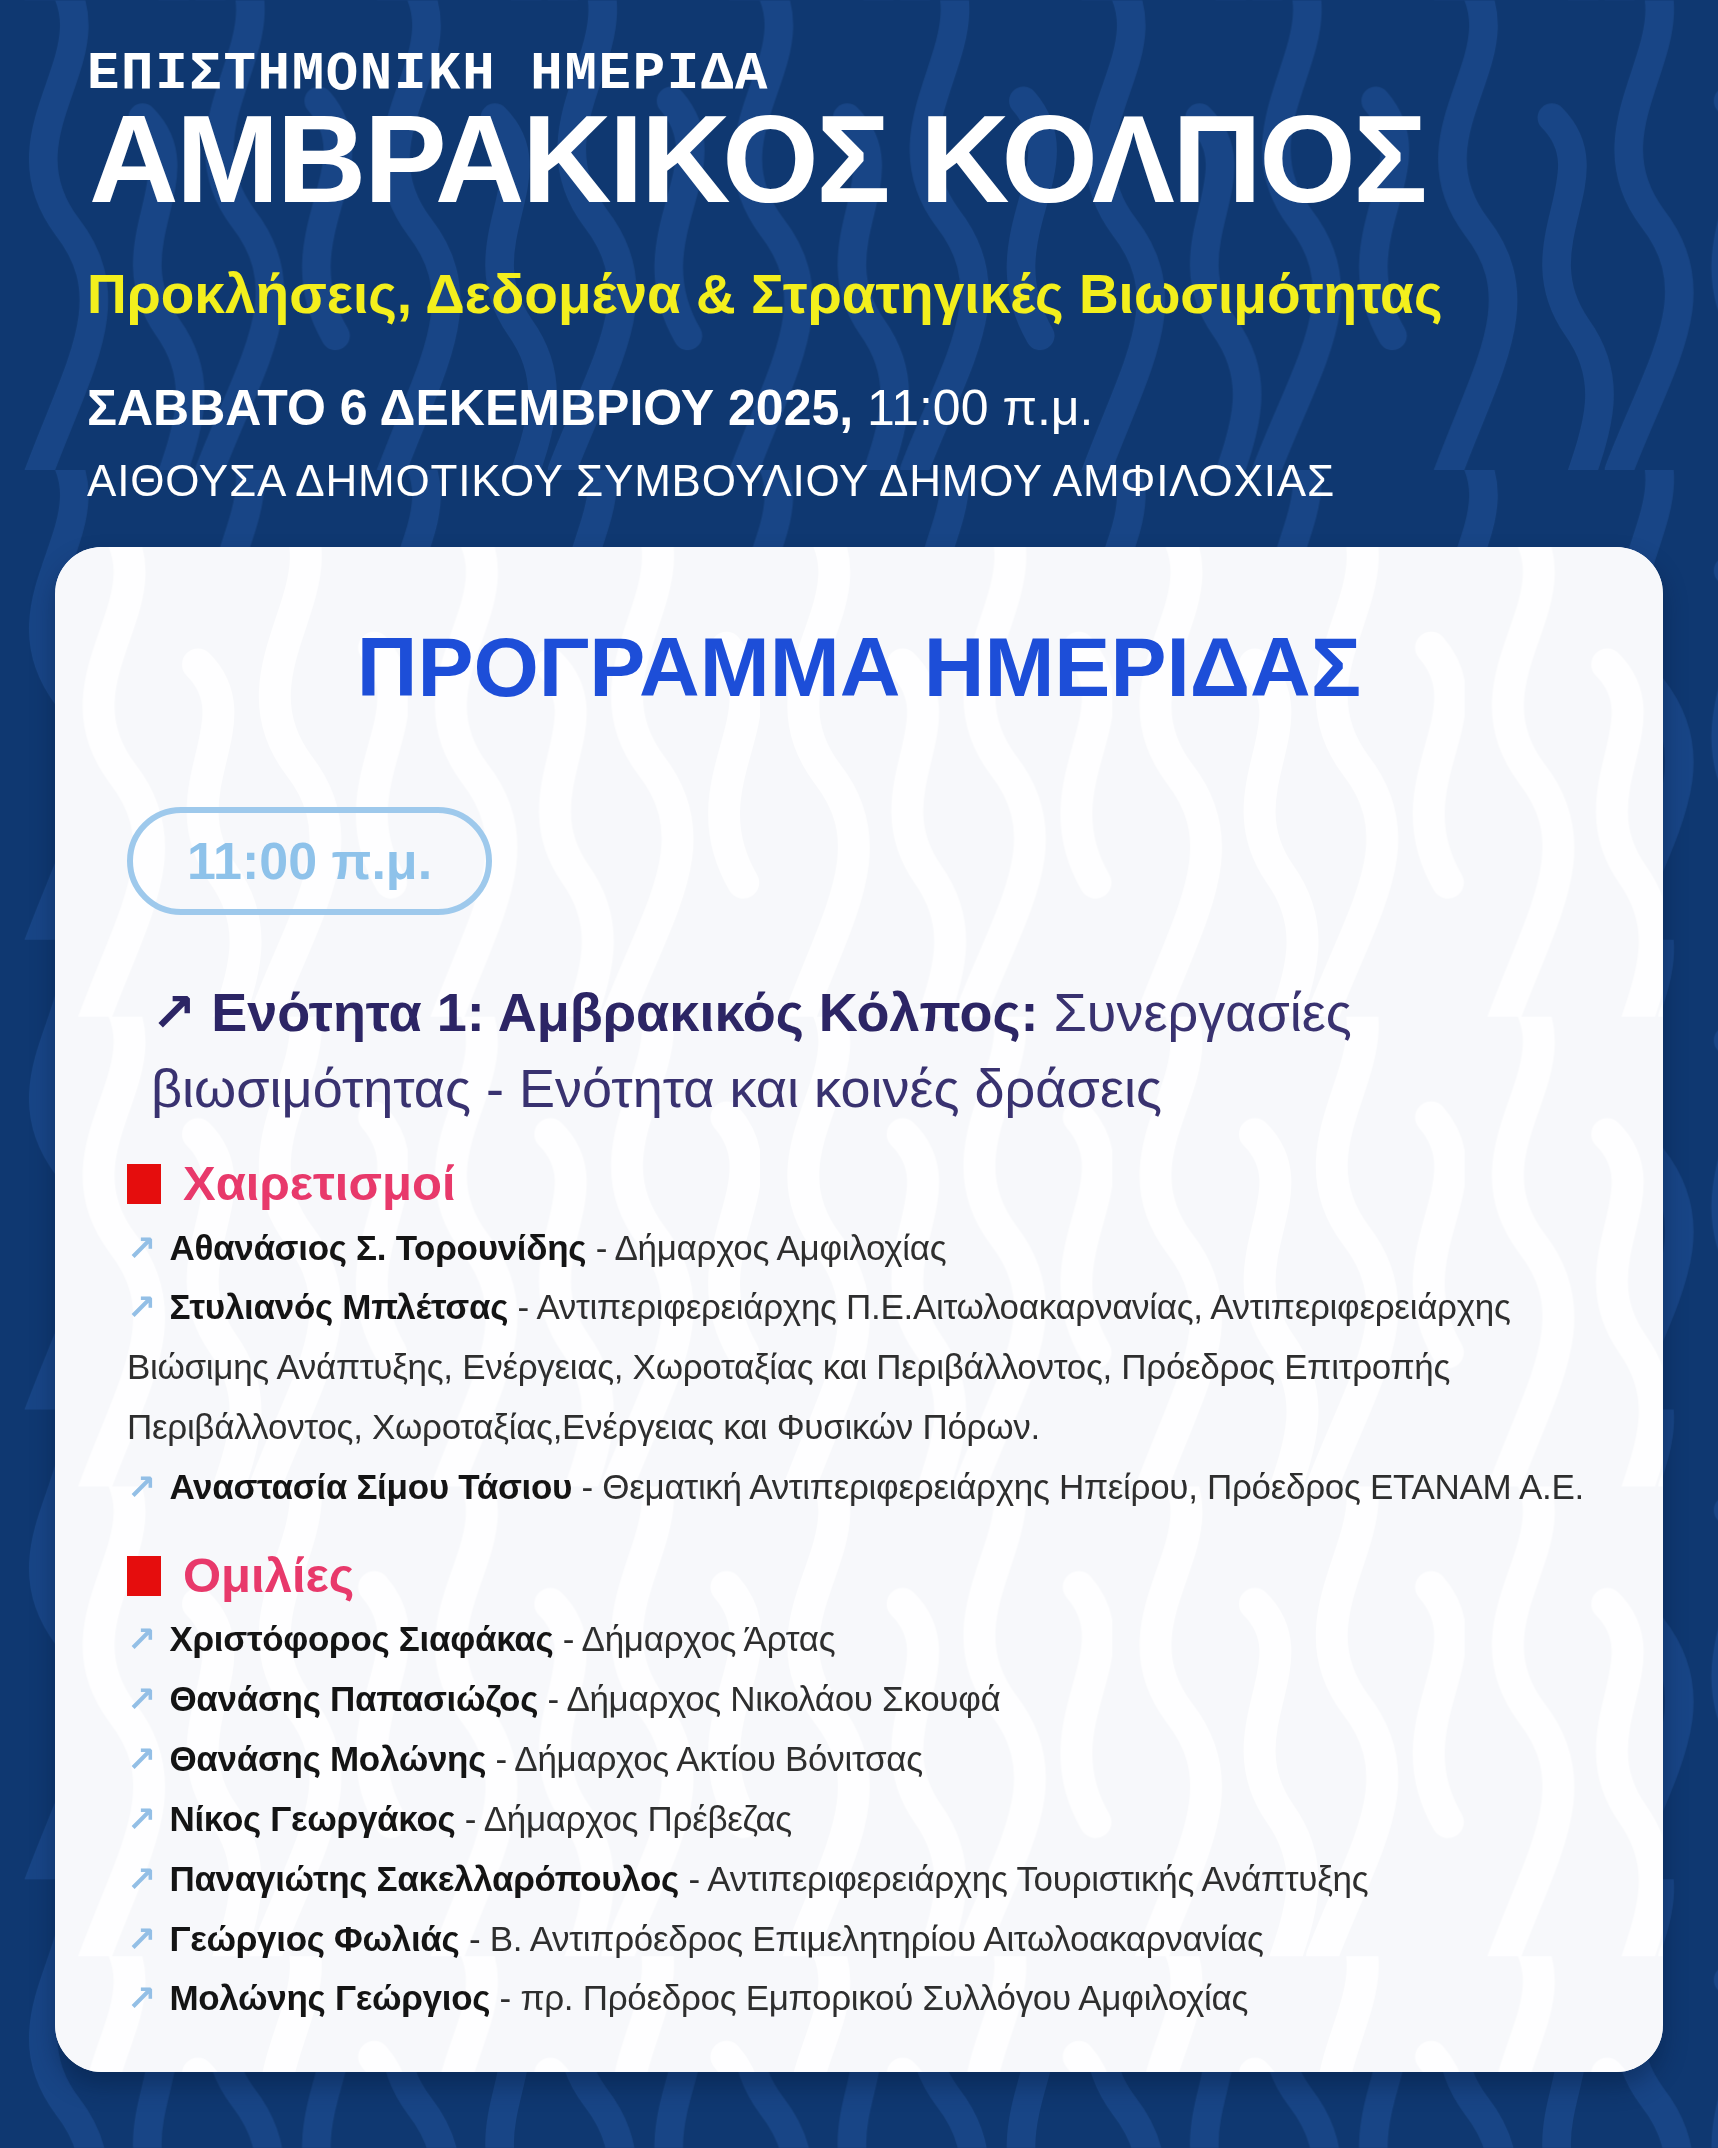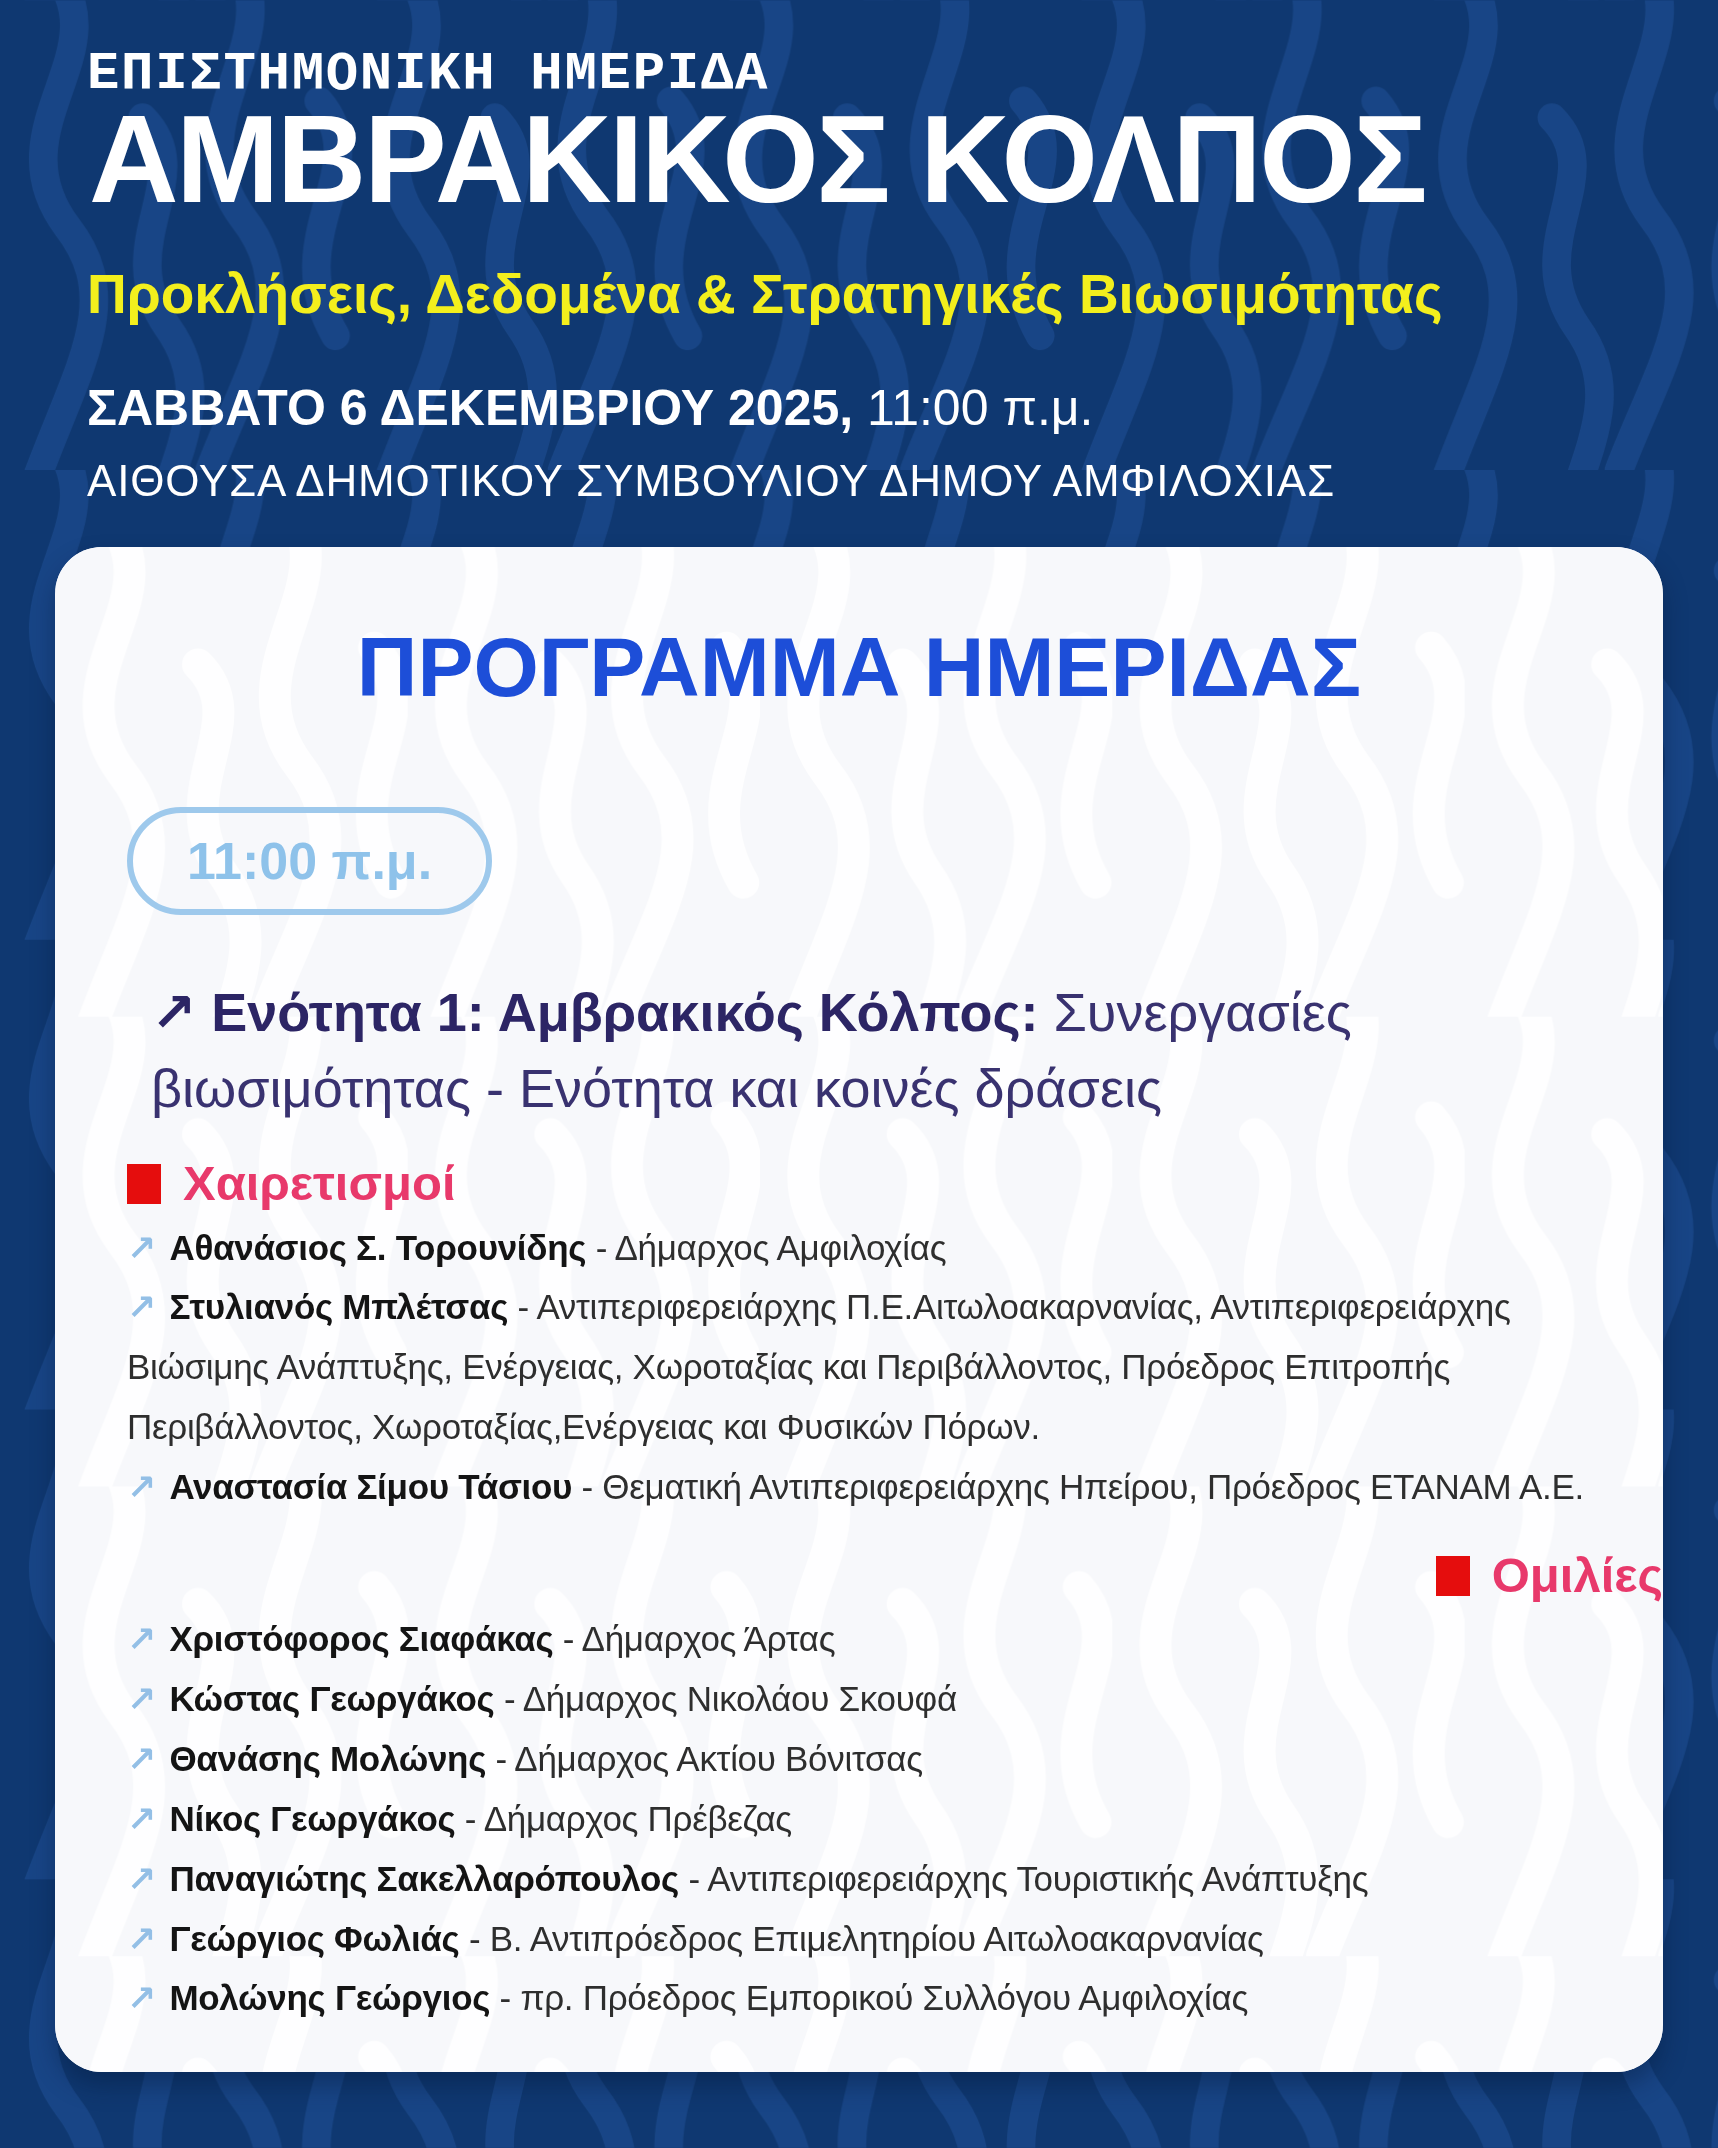--- a/index.html
+++ b/index.html
@@ -37,21 +37,21 @@
     padding:22px 54px;color:#8ec2ea;font-size:52px;font-weight:800;line-height:1;
     white-space:nowrap;
   }
 
   .session{margin:59px 0 0 96px;max-width:1376px;font-size:54px;line-height:1.42;color:#393270;}
   .session-arrow{color:#2c2565;font-weight:800;margin-right:15px;}
   .session-bold{font-weight:800;color:#2c2565;}
   .session-rest{font-weight:500;color:#393270;}
 
   .sec-head{margin:30px 0 0 72px;display:flex;align-items:center;gap:22px;line-height:1.1;}
-  .sec-head.second{margin-top:32px;justify-content:flex-end;}
+  .sec-head.second{margin-top:32px;}
   .sec-bullet{width:34px;height:40px;background:#e50d0d;flex:0 0 auto;}
   .sec-title{font-size:49px;font-weight:800;color:#e8396b;white-space:nowrap;}
 
   .items{margin-top:6.7px;}
   .item{margin:0 34px 0 72px;font-size:35px;line-height:1.71;color:#2e2e2e;letter-spacing:-0.3px;}
   .item.nowrap{white-space:nowrap;}
   .item-arrow{color:#93bfe6;font-weight:700;margin-right:13.4px;}
   .item-name{font-weight:800;color:#141414;}
   .item-role{font-weight:400;color:#2e2e2e;}
 </style>
@@ -125,21 +125,21 @@
         <p class="item"><span class="item-arrow">↗</span><span class="item-name">Στυλιανός Μπλέτσας</span><span class="item-sep"> - </span><span class="item-role">Αντιπεριφερειάρχης Π.Ε.Αιτωλοακαρνανίας, Αντιπεριφερειάρχης Βιώσιμης Ανάπτυξης, Ενέργειας, Χωροταξίας και Περιβάλλοντος, Πρόεδρος Επιτροπής Περιβάλλοντος, Χωροταξίας,Ενέργειας και Φυσικών Πόρων.</span></p>
         <p class="item nowrap"><span class="item-arrow">↗</span><span class="item-name">Αναστασία Σίμου Τάσιου</span><span class="item-sep"> - </span><span class="item-role">Θεματική Αντιπεριφερειάρχης Ηπείρου, Πρόεδρος ΕΤΑΝΑΜ Α.Ε.</span></p>
       </div>
 
       <div class="sec-head second">
         <span class="sec-bullet"></span>
         <span class="sec-title">Ομιλίες</span>
       </div>
       <div class="items">
         <p class="item nowrap"><span class="item-arrow">↗</span><span class="item-name">Χριστόφορος Σιαφάκας</span><span class="item-sep"> - </span><span class="item-role">Δήμαρχος Άρτας</span></p>
-        <p class="item nowrap"><span class="item-arrow">↗</span><span class="item-name">Κώστας Γεωργάκος</span><span class="item-sep"> - </span><span class="item-role">Δήμαρχος Νικολάου Σκουφά</span></p>
+        <p class="item nowrap"><span class="item-arrow">↗</span><span class="item-name">Θανάσης Παπασιώζος</span><span class="item-sep"> - </span><span class="item-role">Δήμαρχος Νικολάου Σκουφά</span></p>
         <p class="item nowrap"><span class="item-arrow">↗</span><span class="item-name">Θανάσης Μολώνης</span><span class="item-sep"> - </span><span class="item-role">Δήμαρχος Ακτίου Βόνιτσας</span></p>
         <p class="item nowrap"><span class="item-arrow">↗</span><span class="item-name">Νίκος Γεωργάκος</span><span class="item-sep"> - </span><span class="item-role">Δήμαρχος Πρέβεζας</span></p>
         <p class="item nowrap"><span class="item-arrow">↗</span><span class="item-name">Παναγιώτης Σακελλαρόπουλος</span><span class="item-sep"> - </span><span class="item-role">Αντιπεριφερειάρχης Τουριστικής Ανάπτυξης</span></p>
         <p class="item nowrap"><span class="item-arrow">↗</span><span class="item-name">Γεώργιος Φωλιάς</span><span class="item-sep"> - </span><span class="item-role">Β. Αντιπρόεδρος Επιμελητηρίου Αιτωλοακαρνανίας</span></p>
         <p class="item nowrap"><span class="item-arrow">↗</span><span class="item-name">Μολώνης Γεώργιος</span><span class="item-sep"> - </span><span class="item-role">πρ. Πρόεδρος Εμπορικού Συλλόγου Αμφιλοχίας</span></p>
       </div>
 
     </div>
   </section>
 

